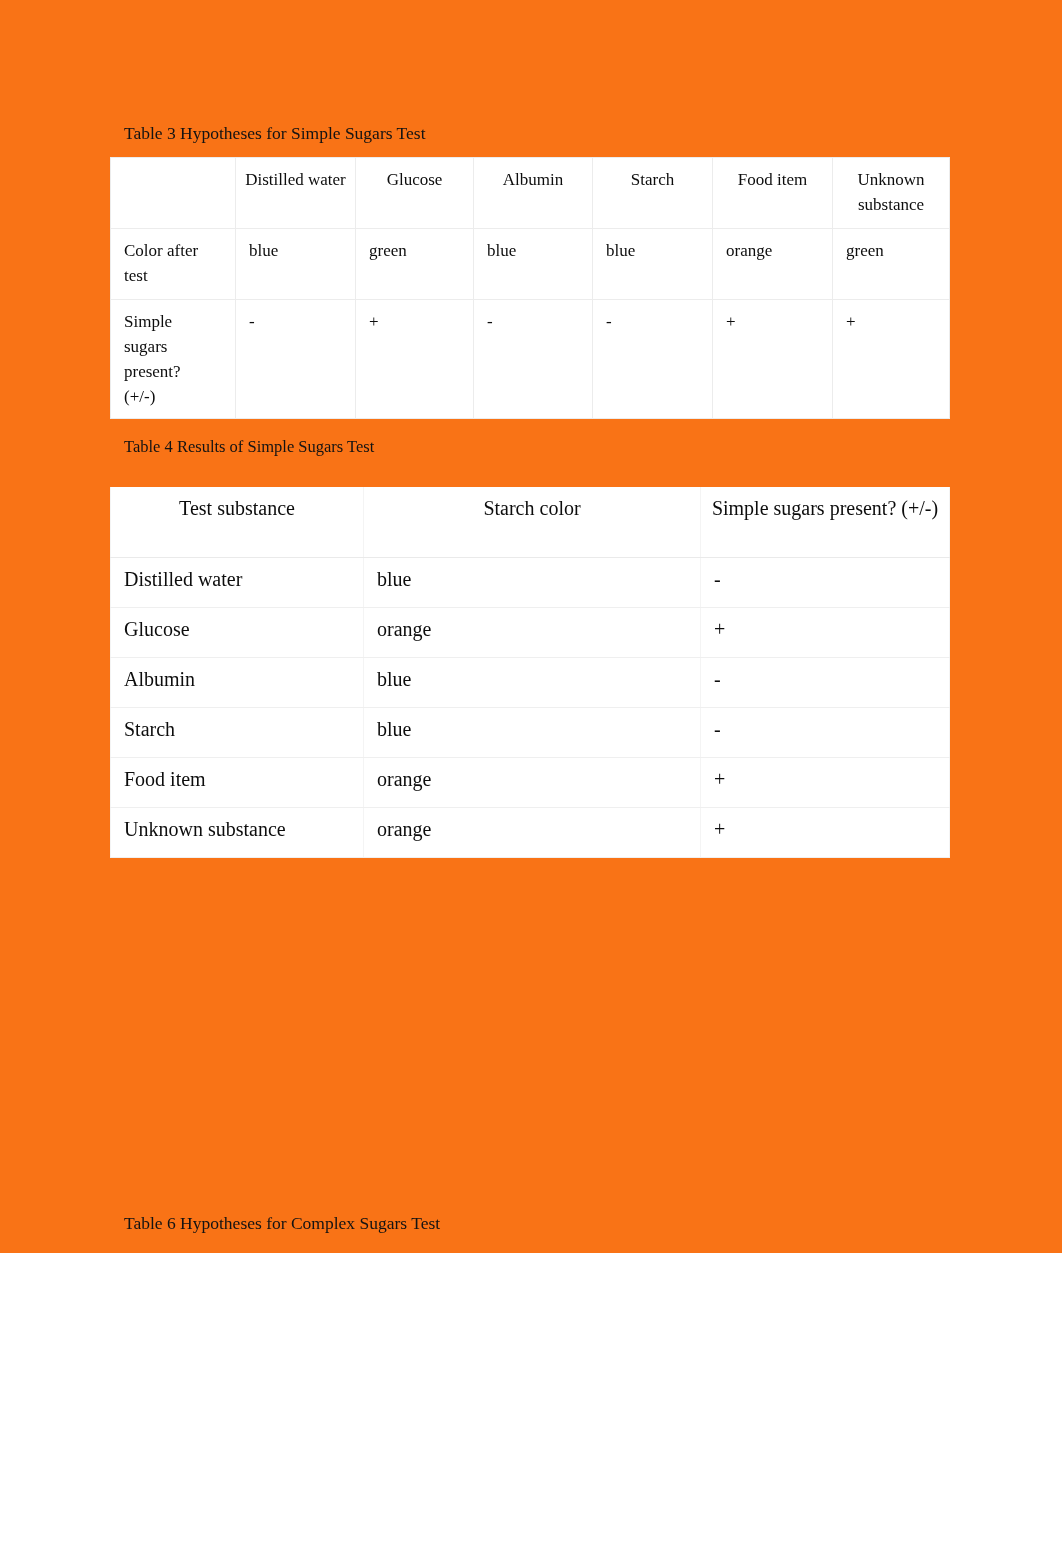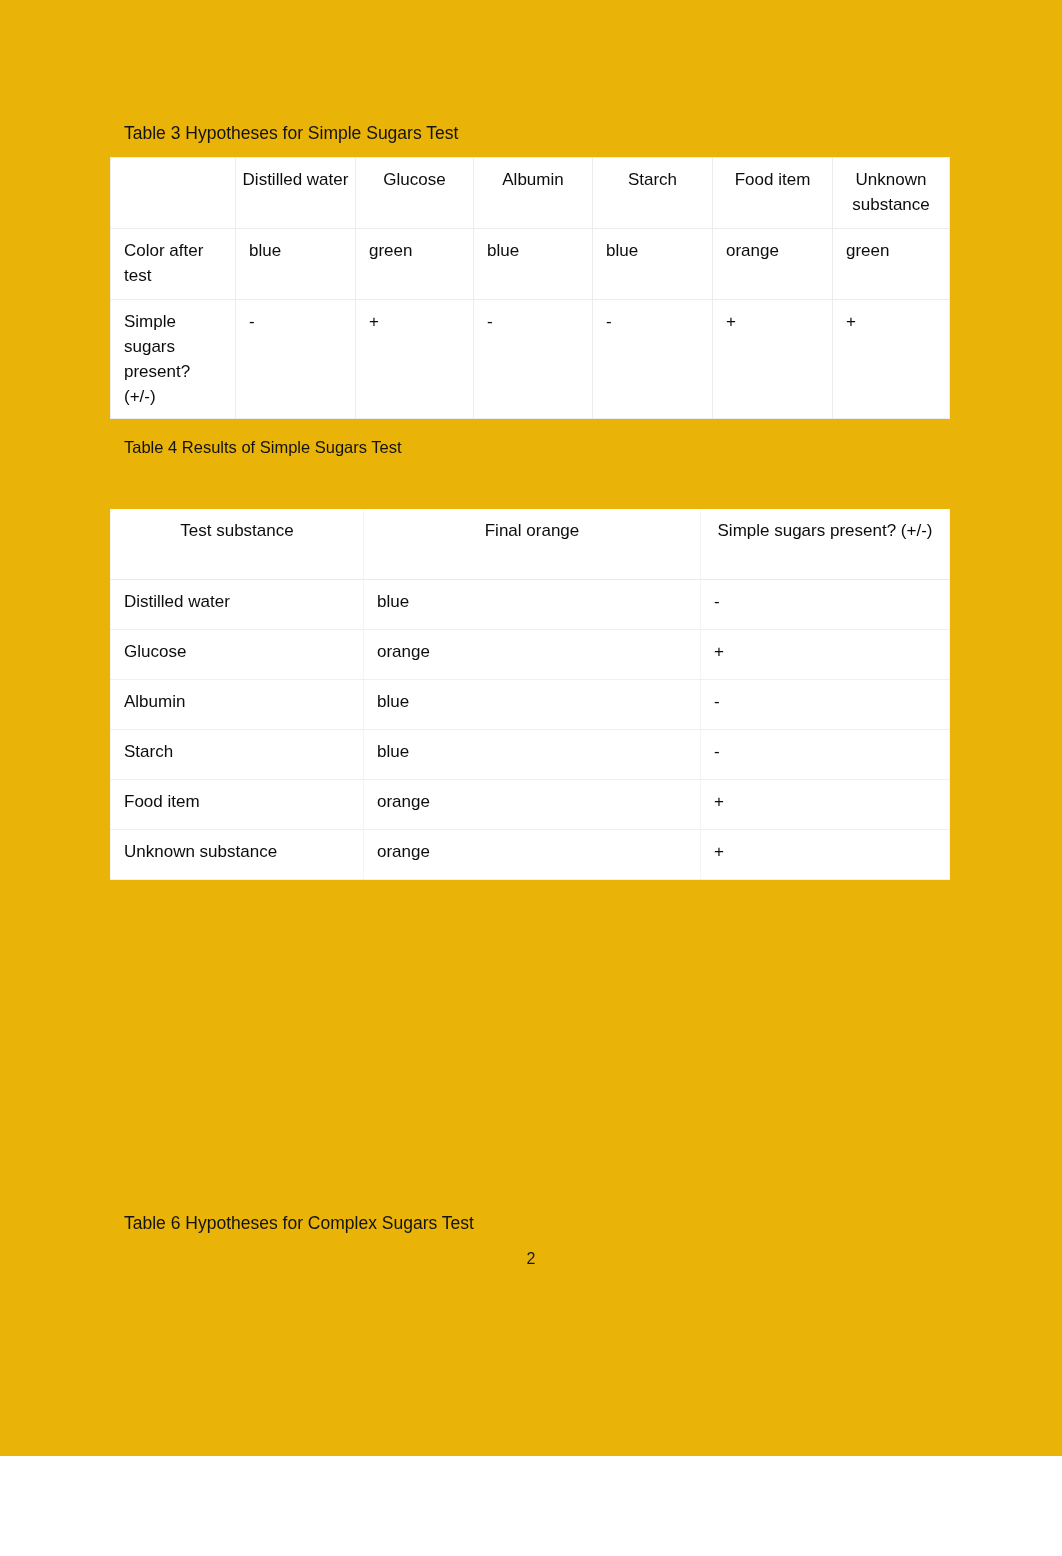--- a/index.html
+++ b/index.html
@@ -13,23 +13,24 @@
     position: relative;
     font-family: "Liberation Sans", sans-serif;
     color: #0d0d0d;
     -webkit-font-smoothing: antialiased;
   }
 
   .page {
     position: absolute;
     left: 0; top: 0;
     width: 1062px;
-    height: 1456px;
-    background: #eab308;
+    height: 1253px;
+    background: #f97316;
     overflow: hidden;
+    font-family: Liberation Serif, serif;
   }
 
   
   .caption {
     position: absolute;
     font-size: 17.5px;
     line-height: 22px;
     color: #131313;
     white-space: nowrap;
   }
@@ -66,25 +67,25 @@
   }
   .t3 .rowlabel { }
   .t3 tr.r-head td { height: 52px; }
   .t3 tr.r-color td { height: 52px; }
   .t3 tr.r-present td { height: 100px; }
 
   
   .t4 {
     position: absolute;
     left: 110px;
-    top: 509px;
+    top: 487px;
     width: 839px;
     border-collapse: collapse;
     table-layout: fixed;
-    font-size: 17px;
+    font-size: 20px;
     line-height: 25px;
   }
   .t4 td {
     vertical-align: top;
     padding: 9px 10px 9px 13px;
     background: #ffffff;
     border-bottom: 1px solid #efefef;
     border-left: 1px solid #f4f4f4;
     border-right: 1px solid #f4f4f4;
   }
@@ -164,21 +165,21 @@
 
   <table class="t4">
     <colgroup>
       <col style="width:253px">
       <col style="width:337px">
       <col style="width:249px">
     </colgroup>
     <tbody>
       <tr class="r-head">
         <td>Test substance</td>
-        <td>Final orange</td>
+        <td>Starch color</td>
         <td>Simple sugars present? (+/-)</td>
       </tr>
       <tr class="r-body">
         <td>Distilled water</td>
         <td>blue</td>
         <td>-</td>
       </tr>
       <tr class="r-body">
         <td>Glucose</td>
         <td>orange</td>

